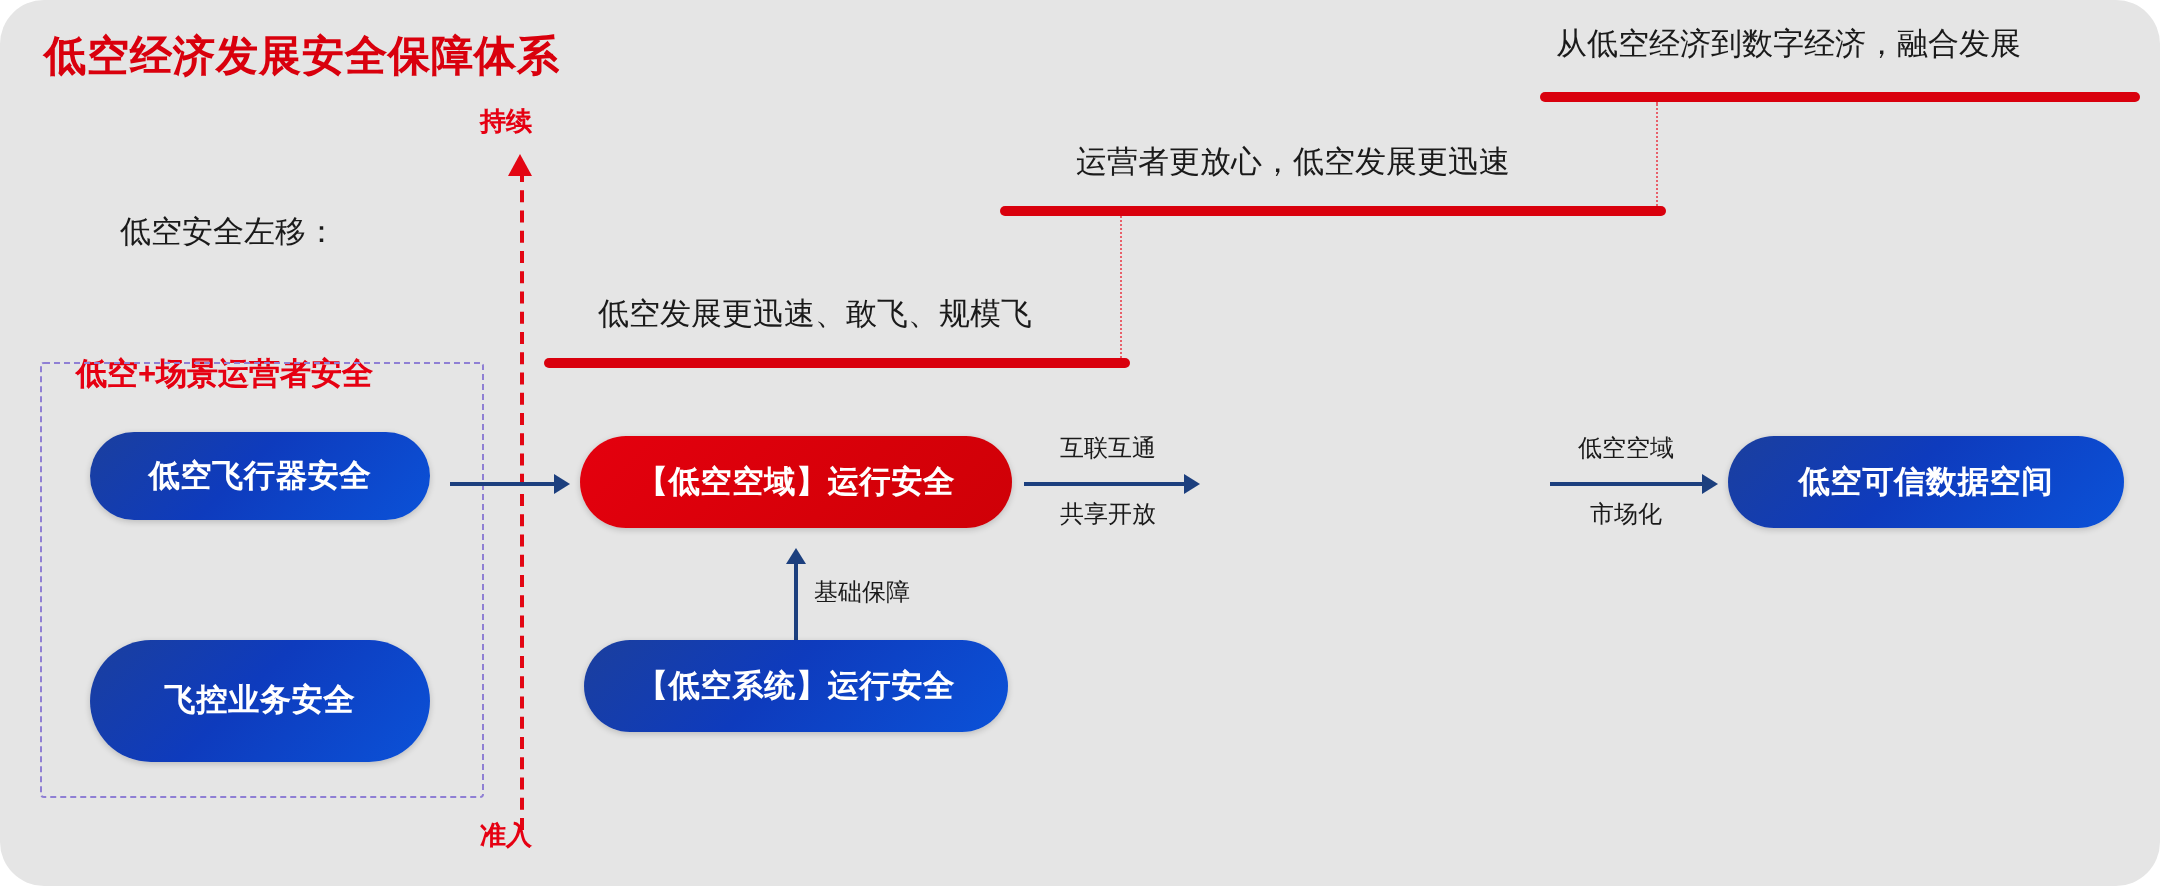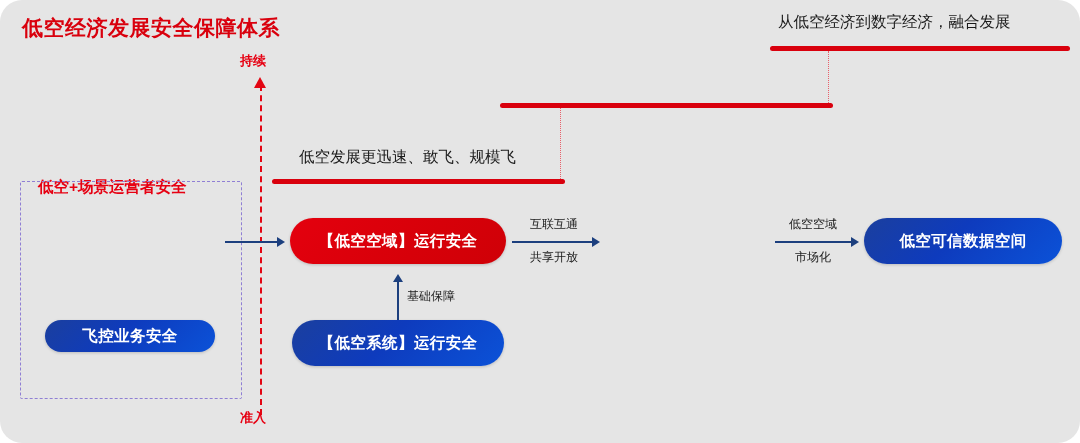--- a/index.html
+++ b/index.html
@@ -101,37 +101,42 @@
 <body>
 
 <div id="canvas">
 
   <div class="abs" id="title">低空经济发展安全保障体系</div>
 
   <div class="abs htxt" style="left:778px;top:12px;">从低空经济到数字经济，融合发展</div>
   <div class="abs ubar" style="left:770px;top:46px;width:300px;"></div>
   <div class="abs vdot" style="left:828px;top:51px;height:54px;"></div>
 
+  <div class="abs htxt" style="left:538px;top:71px;">运营者更放心，低空发展更迅速</div>
   <div class="abs ubar" style="left:500px;top:103px;width:333px;"></div>
   <div class="abs vdot" style="left:560px;top:108px;height:73px;"></div>
 
   <div class="abs htxt" style="left:299px;top:147px;">低空发展更迅速、敢飞、规模飞</div>
   <div class="abs ubar" style="left:272px;top:179px;width:293px;"></div>
 
   <div class="abs" id="axis-head"></div>
   <div class="abs" id="axis"></div>
   <div class="abs smallred" style="left:240px;top:52px;">持续</div>
   <div class="abs smallred" style="left:240px;top:409px;">准入</div>
 
+  <div class="abs htxt" style="left:60px;top:106px;">低空安全左移：</div>
   <div class="abs redtxt" style="left:38px;top:134px;margin-top:43px;">低空+场景运营者安全</div>
 
   <div class="abs" id="groupbox"></div>
 
+  <div class="abs pill pill-blue" style="left:45px;top:216px;width:170px;height:44px;">
+    <span>低空飞行器安全</span>
+  </div>
 
-  <div class="abs pill pill-blue" style="left:45px;top:320px;width:170px;height:32px;">
+  <div class="abs pill pill-blue" style="left:45px;top:320px;width:170px;height:61px;">
     <span>飞控业务安全</span>
   </div>
 
   <div class="abs nline" style="left:225px;top:241px;width:54px;height:1.6px;"></div>
   <div class="abs nhead-r" style="left:277px;top:237px;"></div>
 
   <div class="abs pill pill-red" style="left:290px;top:218px;width:216px;height:46px;">
     <span>【低空空域】运行安全</span>
   </div>
 

